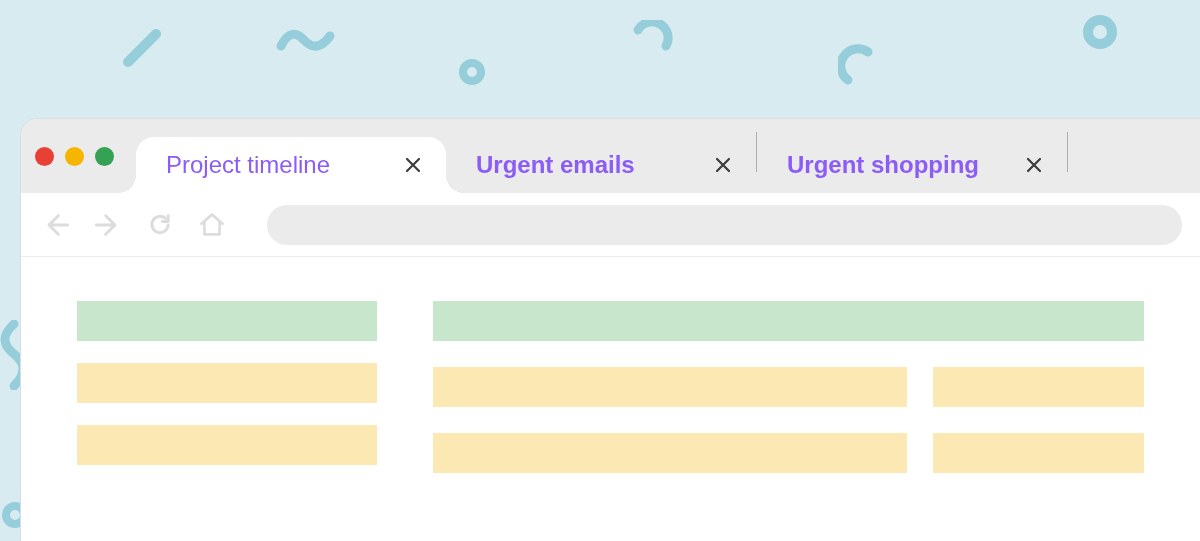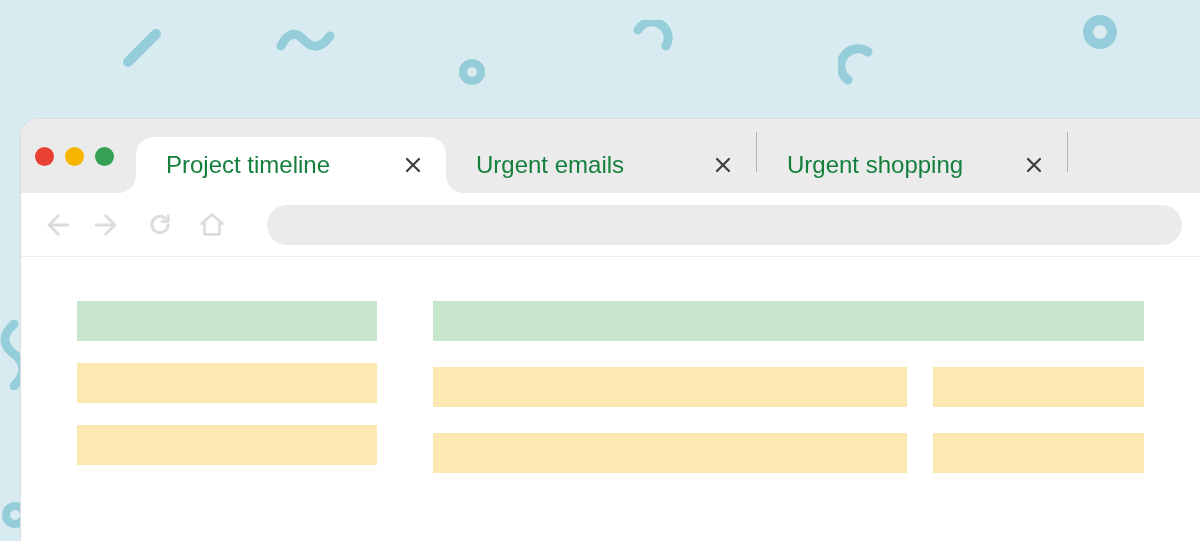--- a/index.html
+++ b/index.html
@@ -47,31 +47,32 @@
 
   .tabs { display: flex; align-items: flex-end; height: 100%; flex: 1; }
 
   .tab {
     height: 56px;
     display: flex;
     align-items: center;
     justify-content: space-between;
     padding: 0 22px 0 30px;
     font-size: 24px;
-    color: #15803d;
+    color: #8b5cf6;
     position: relative;
     min-width: 310px;
   }
   .tab.active {
     background: #fff;
     border-top-left-radius: 18px;
     border-top-right-radius: 18px;
   }
   .tab.inactive {
     background: transparent;
+    font-weight: bold;
   }
   .tab .label { white-space: nowrap; }
   .tab .close {
     width: 22px; height: 22px;
     display: flex; align-items: center; justify-content: center;
     color: #3c3c3c;
   }
   .tab .close svg { width: 18px; height: 18px; }
 
   .tab-sep {

